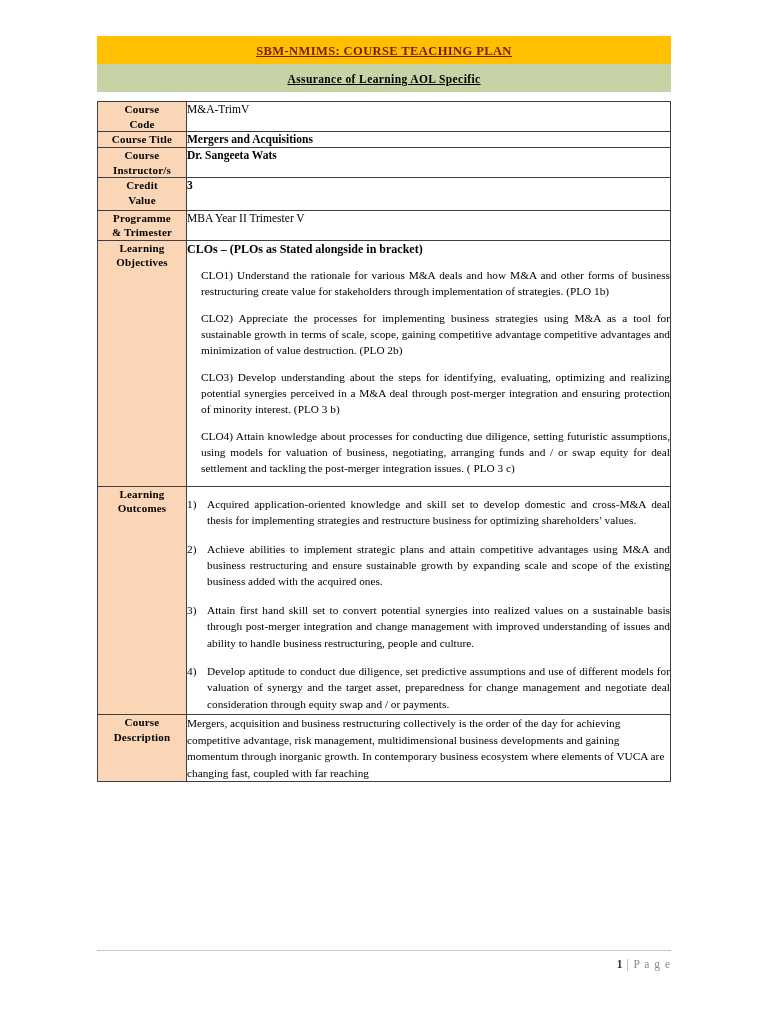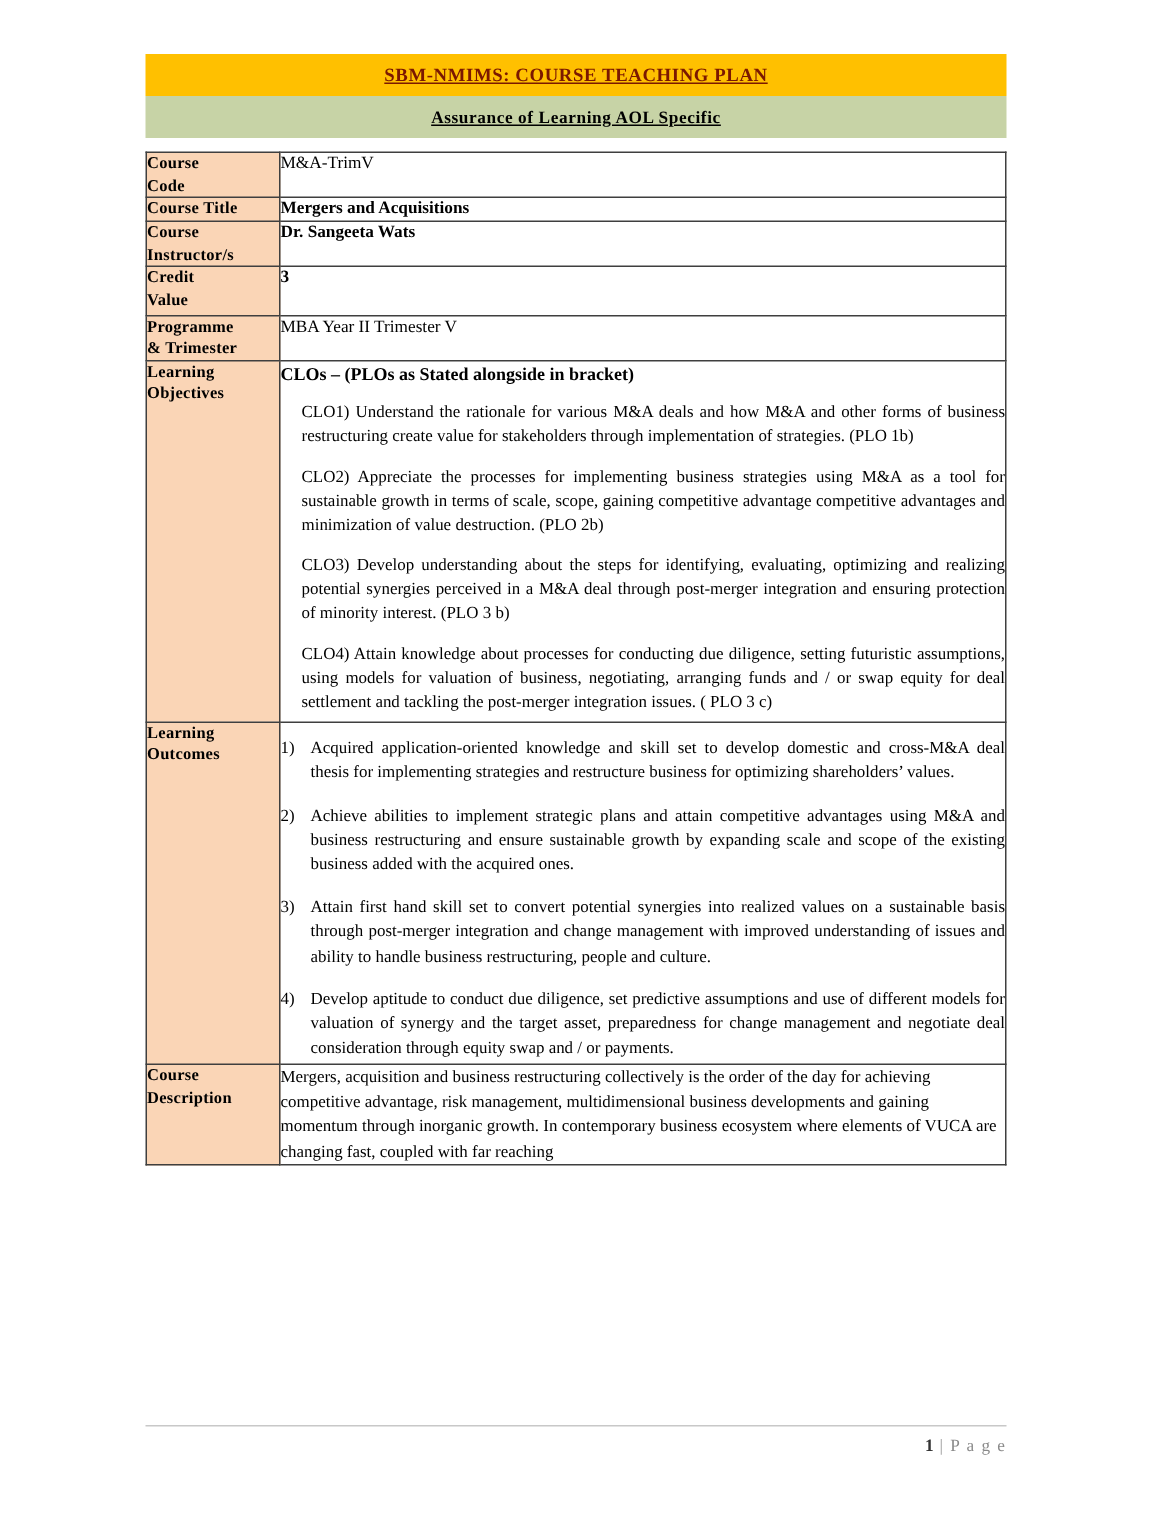--- a/index.html
+++ b/index.html
@@ -67,21 +67,21 @@
     table-layout: fixed;
   }
   table.main td {
     border: 1px solid #3f3f3f;
     vertical-align: top;
     padding: 0;
   }
   td.label {
     width: 88px;
     background: #fad5b6;
-    text-align: left;
+    text-align: center;
     vertical-align: middle;
     font-family: "Liberation Serif", serif;
     font-weight: bold;
     font-size: 11px;
     line-height: 1.32;
     padding: 4px 3px;
     letter-spacing: 0.2px;
   }
   td.value {
     padding: 5px 7px 6px 7px;
@@ -98,21 +98,21 @@
     font-weight: bold;
     font-size: 12px;
     margin: 1px 0 9px 0;
   }
   .clo-item {
     margin: 0 0 11px 14px;
     text-align: justify;
     font-size: 11.3px;
     line-height: 1.42;
   }
-  .clo-item:last-child { margin-bottom: 5px; }
+  .clo-item:last-child { margin-bottom: 10px; }
 
   
   .outcome {
     display: flex;
     margin: 0 0 12px 0;
     text-align: justify;
     font-size: 11.3px;
     line-height: 1.45;
   }
   .outcome:last-child { margin-bottom: 2px; }

